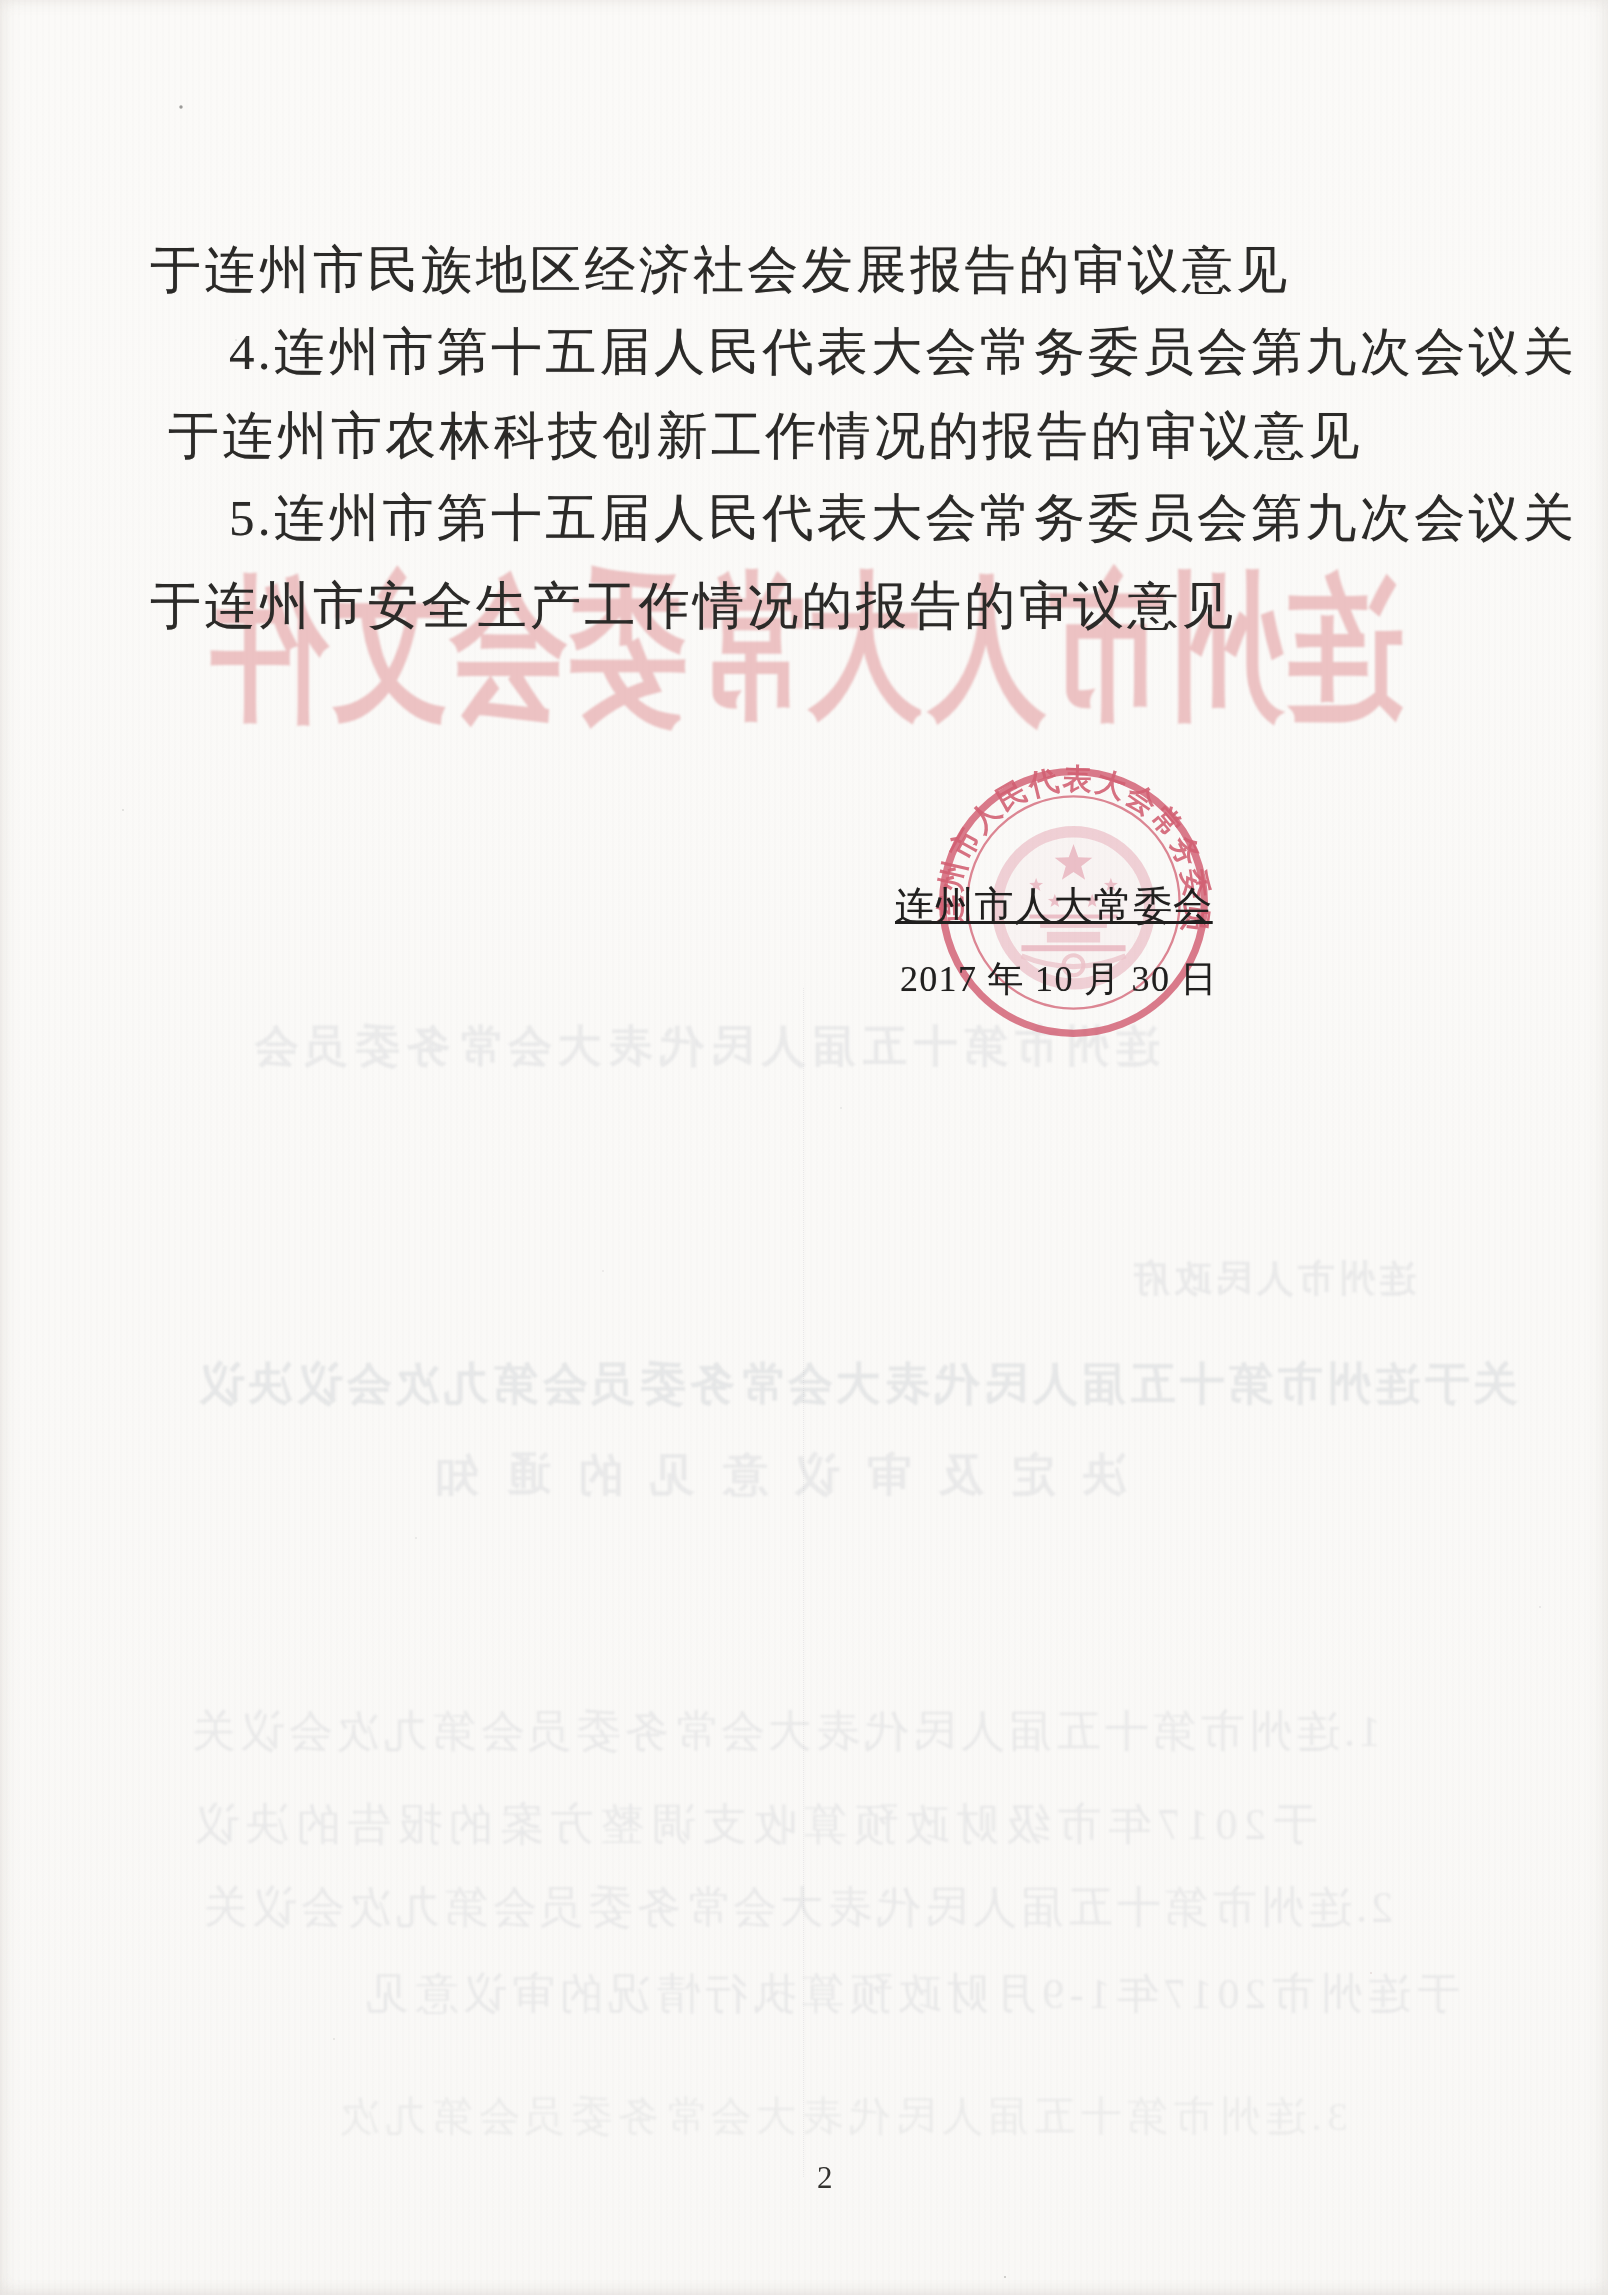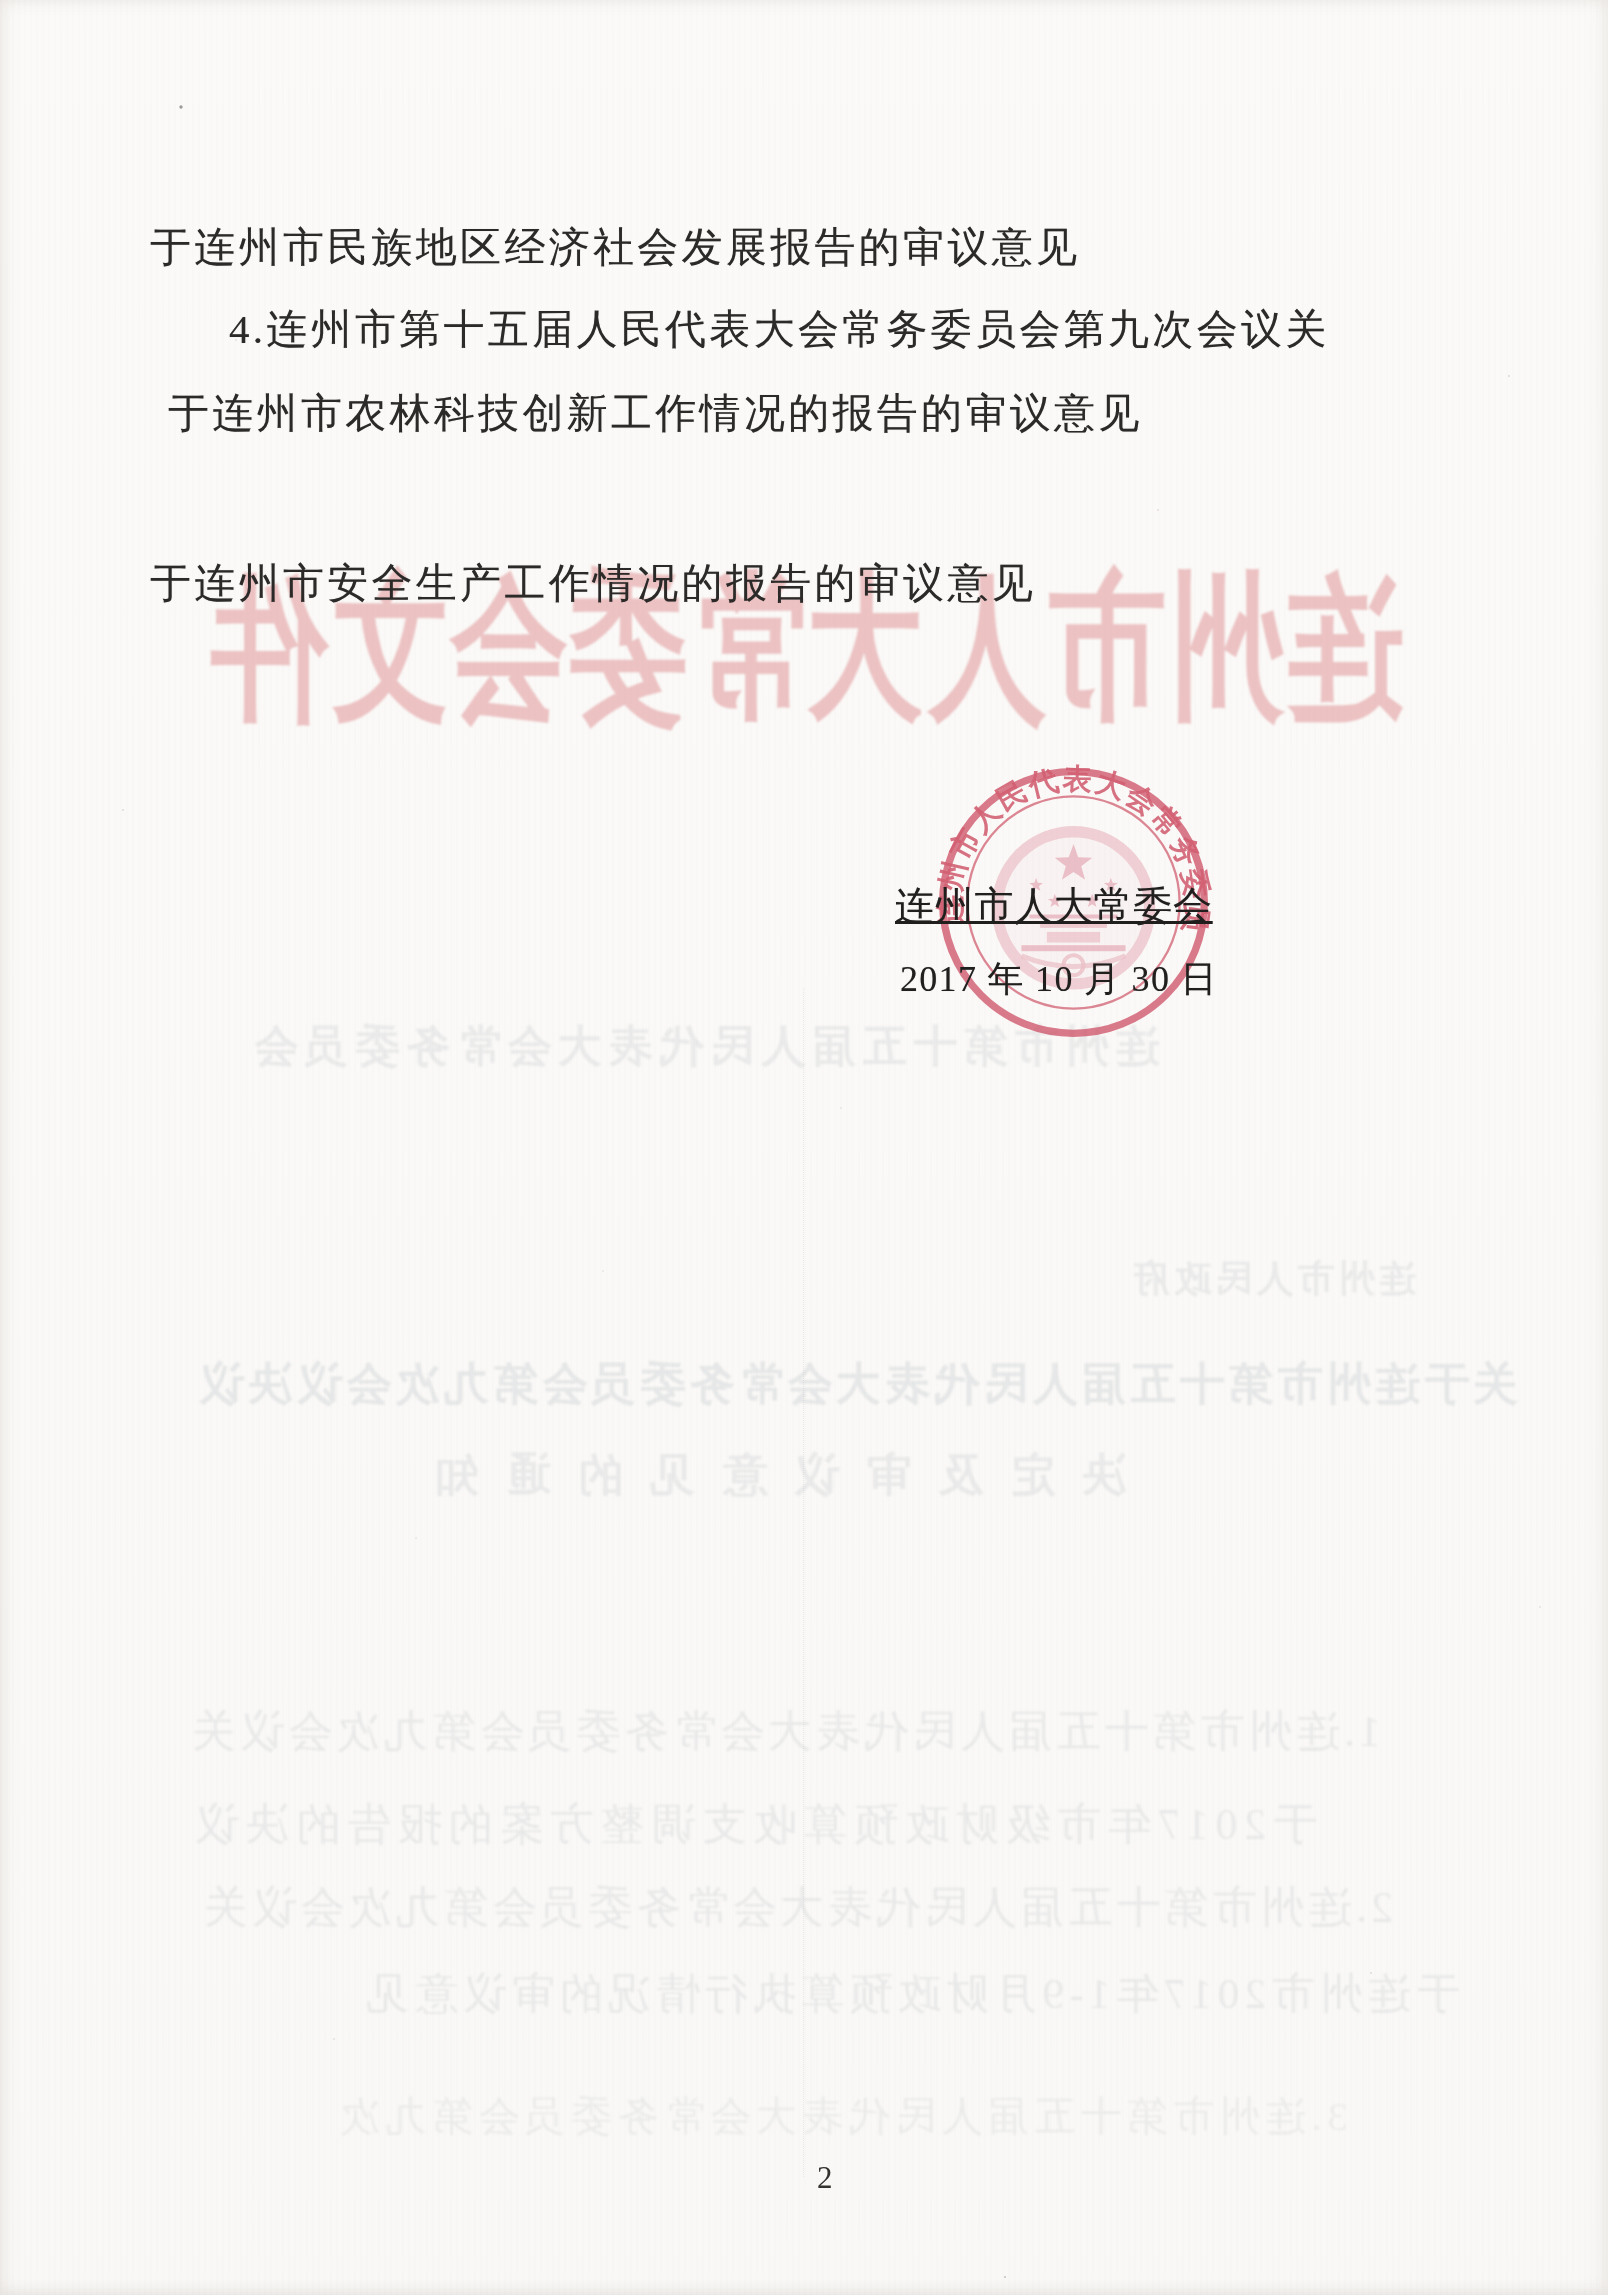--- a/index.html
+++ b/index.html
@@ -10,26 +10,27 @@
     background:
       repeating-linear-gradient(90deg, rgba(0,0,0,0.008) 0 2px, rgba(0,0,0,0) 2px 6px),
       linear-gradient(180deg,#fbfaf8 0%,#faf9f7 55%,#f9f8f6 100%);
     box-shadow: inset -6.7px 0 17.4px rgba(150,142,132,.10), inset 6.7px 0 14.7px rgba(150,142,132,.07), inset 0 -5.3px 13.4px rgba(150,142,132,.06);
     overflow:hidden;
     font-family:"Liberation Serif","DejaVu Serif",serif;
   }
   
   .bodyline{
     position:absolute;
-    font-size:41px;
+    font-size:51px;
     letter-spacing:3.3px;
     color:#2b2a28;
     text-shadow:0 0 0.7px rgba(70,68,64,.45);
     white-space:nowrap;
     z-index:5;
+    margin-top:16px;
   }
   .l0{left:150px;top:220px;}
   .l1{left:229px;top:302px;}
   .l2{left:168px;top:386px;}
   .l3{left:229px;top:468px;}
   .l4{left:150px;top:556px;}
   
   .ghost-red{
     position:absolute;
     left:805px;top:542px;
@@ -130,20 +131,21 @@
 </head>
 <body>
 
 <div class="page">
 
   <div class="ghost-red">连州市人大常委会文件</div>
 
   <div class="bodyline l0">于连州市民族地区经济社会发展报告的审议意见</div>
   <div class="bodyline l1">4.连州市第十五届人民代表大会常务委员会第九次会议关</div>
   <div class="bodyline l2">于连州市农林科技创新工作情况的报告的审议意见</div>
+  <div class="bodyline l3">5.连州市第十五届人民代表大会常务委员会第九次会议关</div>
   <div class="bodyline l4">于连州市安全生产工作情况的报告的审议意见</div>
 
   <div class="ghost-gray g0">连州市第十五届人民代表大会常务委员会</div>
   <div class="ghost-gray g1">连州市人民政府</div>
   <div class="ghost-gray g2">关于连州市第十五届人民代表大会常务委员会第九次会议决议</div>
   <div class="ghost-gray g3">决定及审议意见的通知</div>
   <div class="ghost-gray g4">1.连州市第十五届人民代表大会常务委员会第九次会议关</div>
   <div class="ghost-gray g5">于2017年市级财政预算收支调整方案的报告的决议</div>
   <div class="ghost-gray g6">2.连州市第十五届人民代表大会常务委员会第九次会议关</div>
   <div class="ghost-gray g7">于连州市2017年1-9月财政预算执行情况的审议意见</div>

